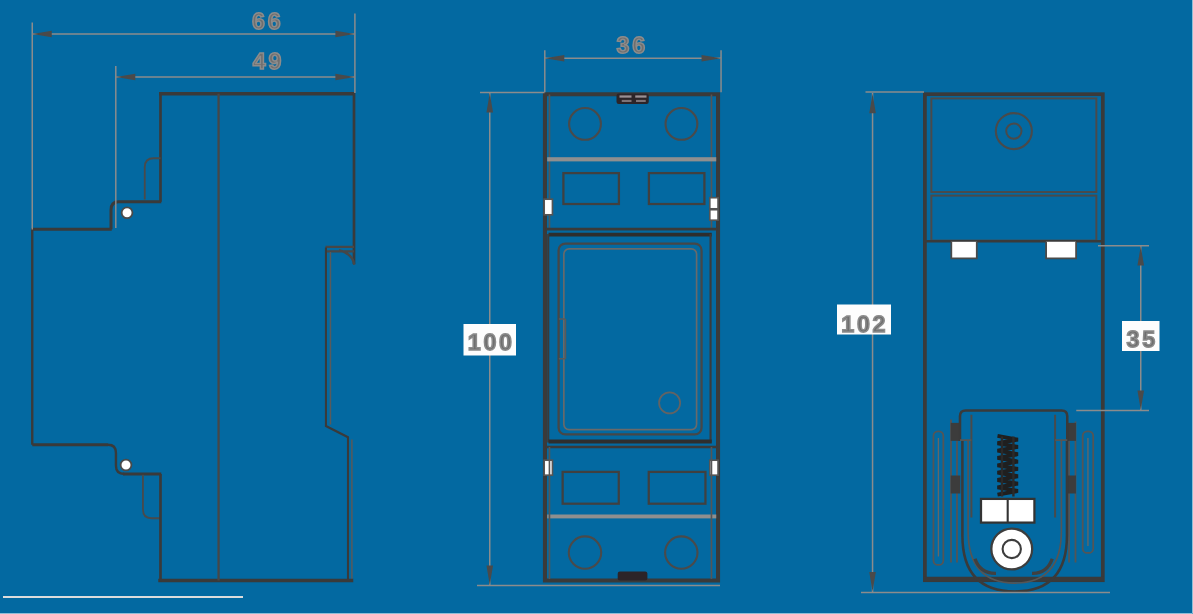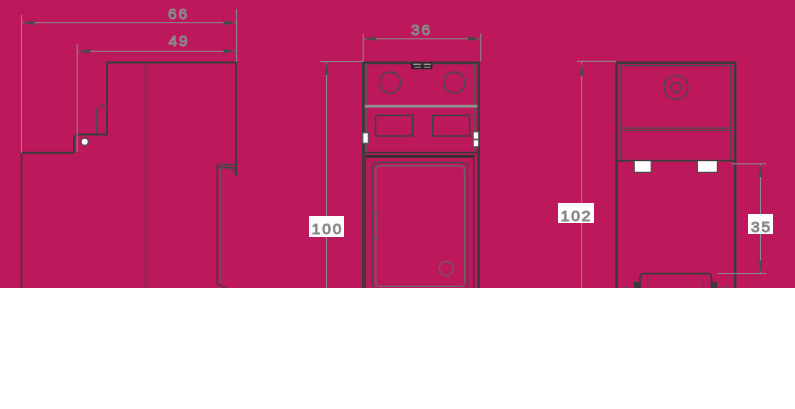--- a/index.html
+++ b/index.html
@@ -1,16 +1,16 @@
 <!DOCTYPE html>
 <html><head>
 <meta charset="utf-8">
 <style>
   html,body{margin:0;padding:0;background:#ffffff;}
-  .wrap{width:795px;height:288px;position:relative;background:#be185d;overflow:hidden;}
+  .wrap{width:795px;height:409px;position:relative;background:#0369a1;overflow:hidden;font-weight:bold;}
   svg{position:absolute;top:0;left:0;}
   text{font-family:"Liberation Sans", sans-serif;fill:#6f6f6f;letter-spacing:1.8px;}
 </style>
 </head>
 <body>
 <div class="wrap">
 <svg width="795" height="409" viewBox="0 0 795 409" fill="none" stroke-linecap="butt">
 
 <g stroke="#3a3a3a" stroke-width="1.8">
 

